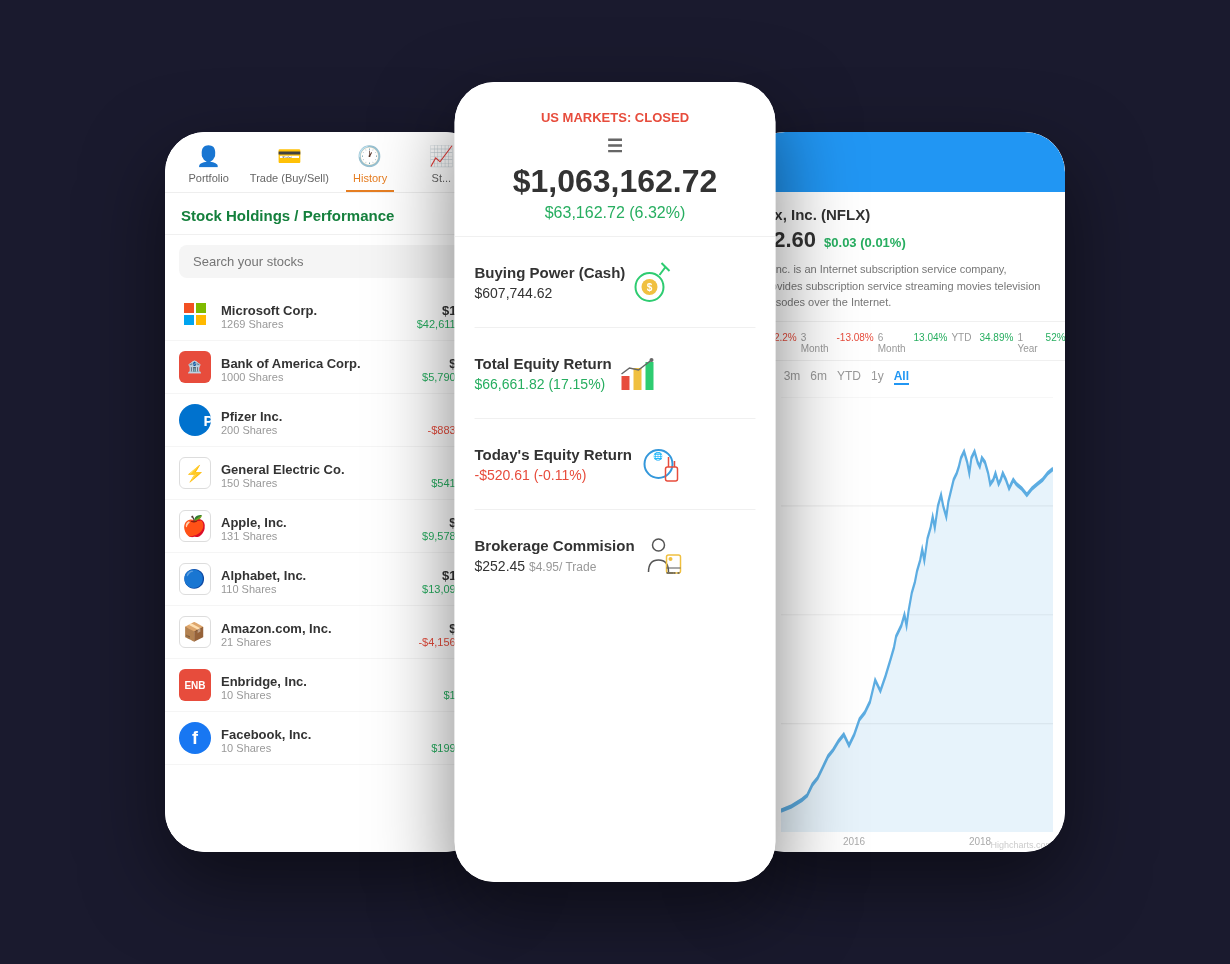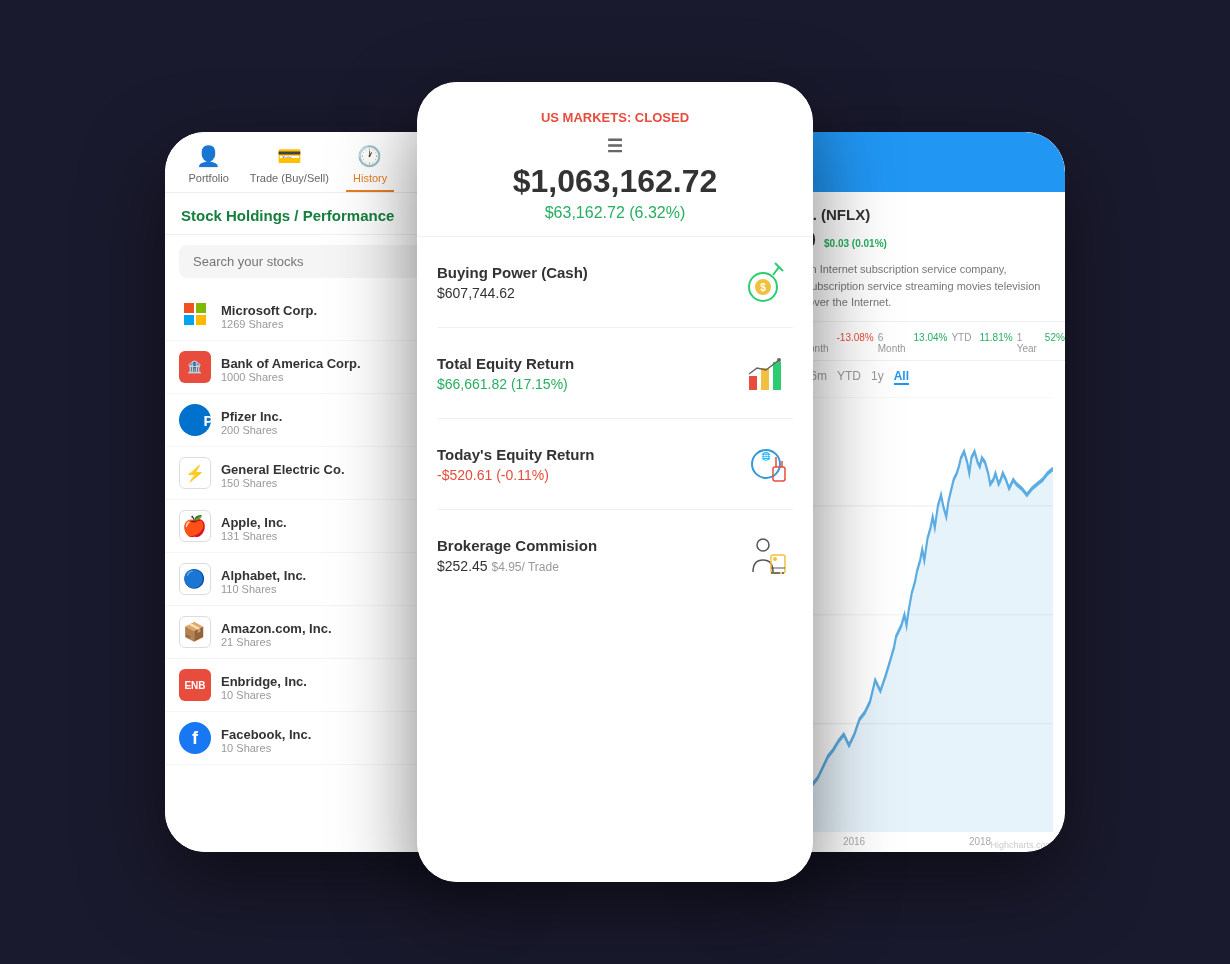--- a/index.html
+++ b/index.html
@@ -181,21 +181,21 @@
       width: 22px;
       height: 22px;
     }
     .ms-grid div:nth-child(1) { background: #f25022; }
     .ms-grid div:nth-child(2) { background: #7fba00; }
     .ms-grid div:nth-child(3) { background: #00a4ef; }
     .ms-grid div:nth-child(4) { background: #ffb900; }
 
     
     .phone-center {
-      width: 396px;
+      width: 321px;
       height: 800px;
       left: 50%;
       transform: translateX(-50%);
       top: 30px;
       z-index: 3;
     }
     .phone-center .phone-inner {
       width: 100%;
       height: 100%;
       background: #fff;
@@ -244,21 +244,21 @@
     }
 
     .metrics-list {
       flex: 1;
       overflow: hidden;
       padding: 0 20px;
     }
     .metric-item {
       display: flex;
       align-items: center;
-      justify-content: space-between;
+      justify-content: flex-start;
       padding: 18px 0;
       border-bottom: 1px solid #f0f0f0;
     }
     .metric-item:last-child { border-bottom: none; }
     .metric-label {
       font-size: 15px;
       font-weight: 600;
       color: #333;
       margin-bottom: 4px;
     }
@@ -313,21 +313,21 @@
     }
     .stock-detail-price {
       font-size: 22px;
       font-weight: 700;
       color: #333;
       display: flex;
       align-items: baseline;
       gap: 8px;
     }
     .stock-detail-change {
-      font-size: 10px;
+      font-size: 13px;
       color: #27ae60;
     }
     .stock-detail-desc {
       font-size: 11px;
       color: #777;
       line-height: 1.5;
       margin-top: 8px;
     }
 
     .chart-periods {
@@ -651,21 +651,21 @@
       </div>
 
       <div class="chart-periods">
         <span class="period-label">h</span>
         <span style="color:#e74c3c;font-size:10px;">-2.2%</span>
         <span class="period-label">3 Month</span>
         <span style="color:#e74c3c;font-size:10px;">-13.08%</span>
         <span class="period-label">6 Month</span>
         <span style="color:#27ae60;font-size:10px;">13.04%</span>
         <span class="period-label">YTD</span>
-        <span style="color:#27ae60;font-size:10px;">11.81%</span>
+        <span style="color:#27ae60;font-size:10px;">34.89%</span>
         <span class="period-label">1 Year</span>
         <span style="color:#27ae60;font-size:10px;">52%</span>
 
       </div>
 
       <div class="chart-tabs">
         <span class="chart-tab">1m</span>
         <span class="chart-tab">3m</span>
         <span class="chart-tab">6m</span>
         <span class="chart-tab">YTD</span>

